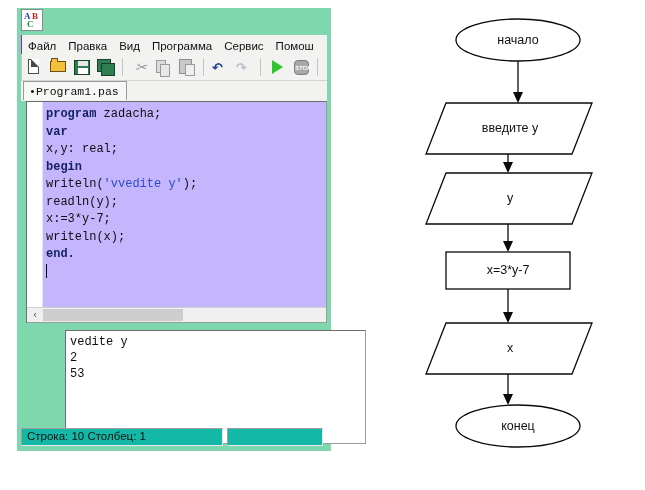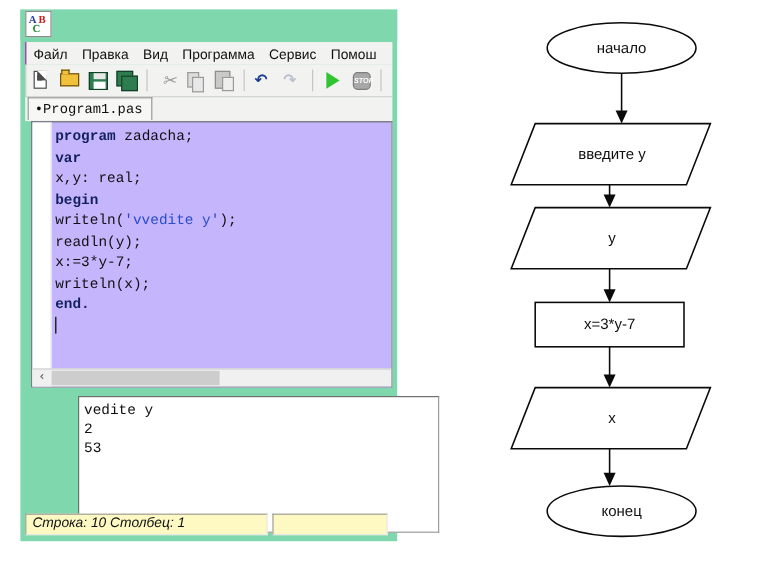--- a/index.html
+++ b/index.html
@@ -219,32 +219,31 @@
     color: #101010;
     white-space: pre;
   }
 
   .statusbar {
     position: absolute; left: 4px; bottom: 5px;
     width: 306px; height: 18px;
   }
   .status-panel {
     position: absolute; top: 0; height: 18px;
-    background: #fef9c3;
+    background: #14b8a6;
     border: 1px solid #9e9e9e;
     border-right-color: #e8e8e8;
     border-bottom-color: #e8e8e8;
     box-sizing: border-box;
     font-size: 11.5px;
     line-height: 15px;
     color: #101010;
     padding-left: 5px;
     white-space: nowrap;
     overflow: hidden;
-    font-style: italic;
   }
   .sp1 { left: 0px;   width: 202px; }
   .sp2 { left: 206px; width: 96px; }
 
   
   .flow { position: absolute; left: 400px; top: 4px; width: 245px; height: 490px; }
   .flow svg { display: block; }
   .flow text {
     font-family: "Liberation Sans", sans-serif;
     font-size: 12.5px;

